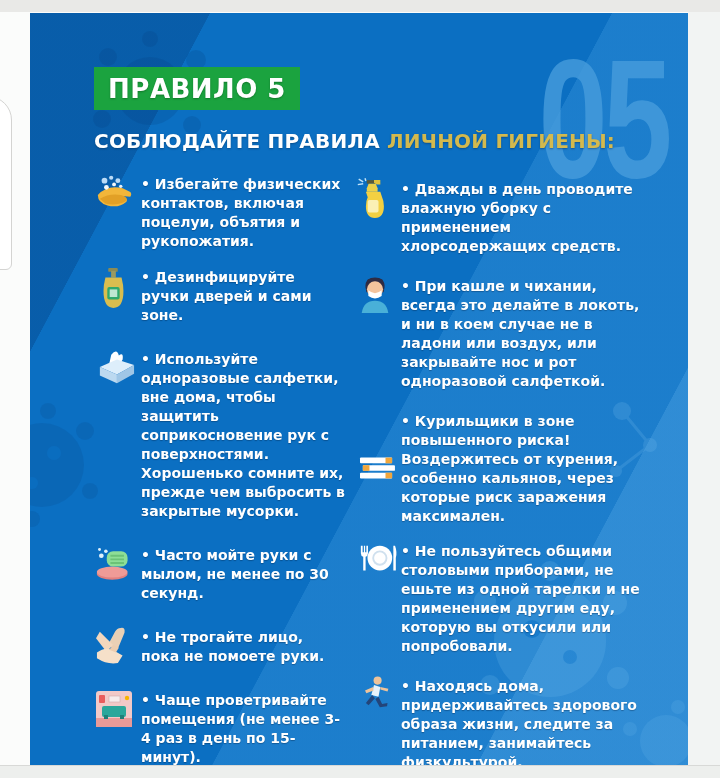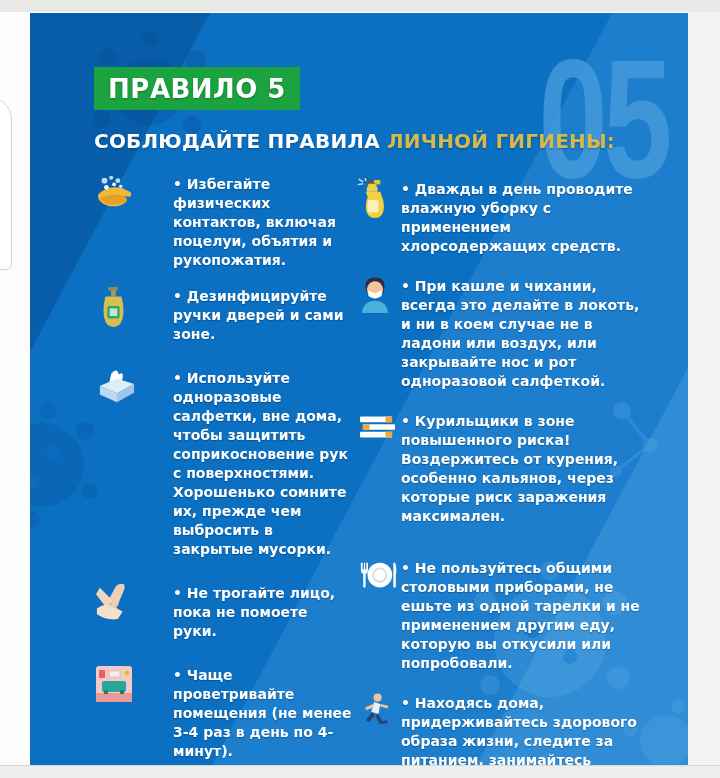--- a/index.html
+++ b/index.html
@@ -44,28 +44,28 @@
   }
   .title .gold{color:#d3b94e;}
 
   .cols{position:absolute;left:64px;top:162px;width:566px;display:flex;}
   .col{display:flex;flex-direction:column;}
   .col-left{width:262px;flex:0 0 262px;}
   .col-right{flex:1;padding-top:5px;}
   .item{display:flex;align-items:flex-start;margin-bottom:25px;}
   .col-left .item:nth-child(1){margin-bottom:17px;}
   .col-right .item{margin-bottom:21px;}
-  .col-right .item:nth-child(3){margin-bottom:33px;}
+  .col-right .item:nth-child(3){margin-bottom:16px;align-items:center;}
   .item .icon{flex:0 0 47px;width:47px;display:flex;justify-content:flex-start;margin-top:-2px;}
   .col-right .item .icon{flex-basis:45px;width:45px;}
   .txt{
     font-weight:700;font-size:14px;line-height:19px;color:#ffffff;
     text-shadow:0 1px 1px rgba(0,30,60,.35);
   }
-  .col-left .txt{width:205px;margin-left:32px;}
+  .col-left .txt{width:205px;}
   .col-right .txt{width:252px;}
 </style>
 </head>
 <body>
 
 <div class="top-strip"></div>
 <div class="right-margin"></div>
 <div class="card-corner"></div>
 
 <div class="poster">
@@ -154,20 +154,34 @@
               <path d="M18 7 q6 -7 8 1 q5 -4 4 4 l-5 8 -9 -4 Z" fill="#ffffff"></path>
               <path d="M6 20 L24 12 L42 18 L24 28 Z" fill="#ddeefb"></path>
               <path d="M6 20 L24 28 L24 37 L6 29 Z" fill="#bcd9f0"></path>
               <path d="M42 18 L24 28 L24 37 L42 27 Z" fill="#9fc6e6"></path>
             </svg>
           </span>
           <div class="txt">• Используйте одноразовые салфетки, вне дома, чтобы защитить соприкосновение рук с поверхностями. Хорошенько сомните их, прежде чем выбросить в закрытые мусорки.</div>
         </div>
         <div class="item">
           <span class="icon">
+            <svg width="40" height="38" viewBox="0 0 44 42">
+              <circle cx="8" cy="13" r="2.6" fill="#dff0fb"></circle>
+              <circle cx="13" cy="8" r="2" fill="#dff0fb"></circle>
+              <circle cx="6" cy="6" r="1.6" fill="#dff0fb"></circle>
+              <ellipse cx="20" cy="33" rx="17" ry="6.5" fill="#e2807f"></ellipse>
+              <ellipse cx="20" cy="31" rx="17" ry="6" fill="#ef9b97"></ellipse>
+              <rect x="14" y="8" width="23" height="17" rx="7" fill="#8ede96"></rect>
+              <path d="M18 13 h15 M18 17 h15 M18 21 h15" stroke="#6cc277" stroke-width="2" fill="none"></path>
+            </svg>
+          </span>
+          <div class="txt">• Часто мойте руки с мылом, не менее по 30 секунд.</div>
+        </div>
+        <div class="item">
+          <span class="icon">
             <svg width="42" height="38" viewBox="0 0 44 40">
               <path d="M28 2 q5 -1 4 5 l-7 17 -11 -3 8 -15 q2 -4 6 -4z" fill="#ead0b5"></path>
               <path d="M6 6 L20 20 L13 27 L2 13 Z" fill="#f3d7bd"></path>
               <path d="M3 28 q9 -7 18 -2 l9 5 -5 8 q-11 2 -22 -5z" fill="#f6e0c9"></path>
               <path d="M20 20 l6 3 -3 5 -7 -3z" fill="#eccdb0"></path>
             </svg>
           </span>
           <div class="txt">• Не трогайте лицо, пока не помоете руки.</div>
         </div>
         <div class="item">
@@ -176,21 +190,21 @@
               <rect x="2" y="2" width="36" height="36" rx="3" fill="#f2c9c7"></rect>
               <rect x="2" y="29" width="36" height="9" fill="#e89a98"></rect>
               <rect x="8" y="17" width="24" height="11" rx="2" fill="#2aa79b"></rect>
               <rect x="10" y="26" width="4" height="4" fill="#1f8078"></rect>
               <rect x="26" y="26" width="4" height="4" fill="#1f8078"></rect>
               <rect x="5" y="6" width="6" height="8" rx="1" fill="#e85d5d"></rect>
               <rect x="15" y="7" width="11" height="6" fill="#f7ecec" stroke="#cfaaaa" stroke-width=".6"></rect>
               <circle cx="33" cy="9" r="2.2" fill="#f7b500"></circle>
             </svg>
           </span>
-          <div class="txt">• Чаще проветривайте помещения (не менее 3-4 раз в день по 4-минут).</div>
+          <div class="txt">• Чаще проветривайте помещения (не менее 3-4 раз в день по 15-минут).</div>
         </div>
       </div>
     <div class="col col-right" id="col-right">
         <div class="item">
           <span class="icon">
             <svg width="36" height="42" viewBox="0 0 40 46">
               <path d="M8 6 l-6 1 M8 4 l-5 -3 M11 3 l-1 -3" stroke="#bfe2f7" stroke-width="1.6" fill="none"></path>
               <rect x="12" y="2" width="9" height="4" fill="#5b5b3a"></rect>
               <path d="M20 2 h7 v5 h-4 l-3 -2z" fill="#e0c23f"></path>
               <path d="M14 6 h8 l2 5 v4 h-12 v-4z" fill="#ecd14a"></path>

